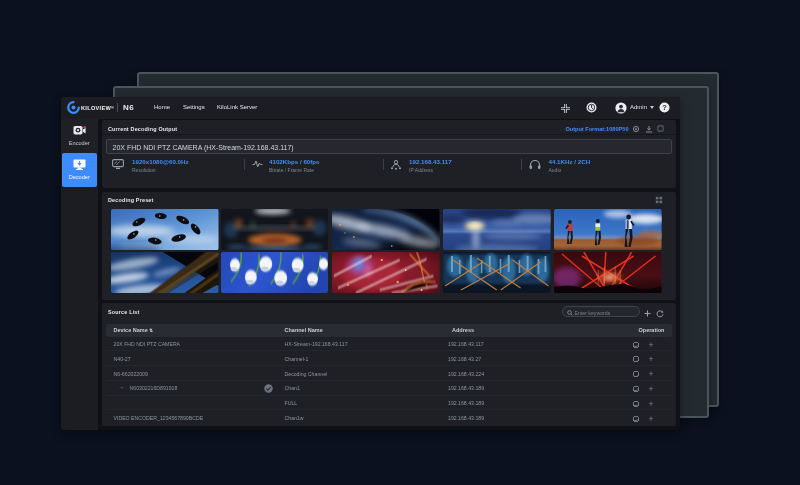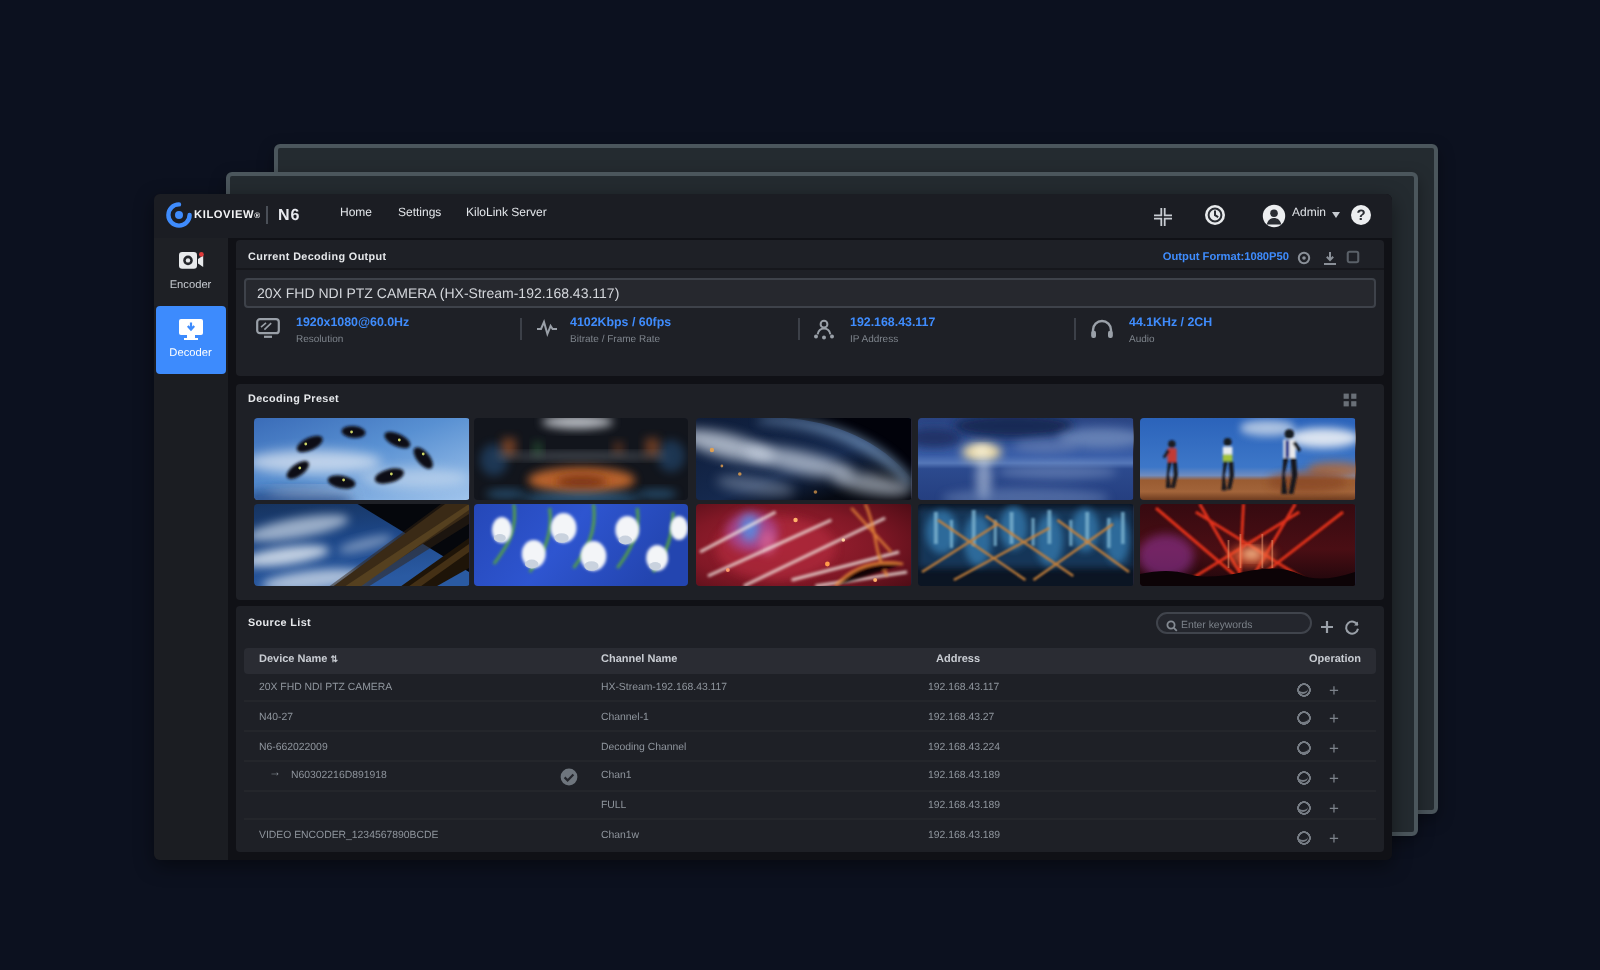--- a/index.html
+++ b/index.html
@@ -4,21 +4,21 @@
 <style>
   * { margin:0; padding:0; box-sizing:border-box; }
   html,body { width:800px; height:485px; overflow:hidden; }
   body { background:#0c111f; font-family:"Liberation Sans", sans-serif; position:relative; }
   .abs { position:absolute; }
   
   .panel { position:absolute; background:#242b30; border:2px solid #4b565c; border-radius:3px; box-shadow:0 3px 8px rgba(0,0,0,0.35); }
   #back2 { left:137px; top:72px; width:582px; height:335px; }
   #back1 { left:113px; top:86px; width:596px; height:332px; }
   
-  #win { position:absolute; left:77px; top:97px; width:619px; height:333px; background:#121318; border-radius:3px; overflow:hidden; box-shadow:0 3px 10px rgba(0,0,0,0.45); }
+  #win { position:absolute; left:61px; top:97px; width:619px; height:333px; background:#121318; border-radius:3px; overflow:hidden; box-shadow:0 3px 10px rgba(0,0,0,0.45); }
   #topbar { position:absolute; left:0; top:0; width:619px; height:22px; background:#1b1d23; }
   #sidebar { position:absolute; left:0; top:22px; width:36.5px; height:311px; background:#1b1d22; }
   #content { position:absolute; left:36.5px; top:22px; width:582.5px; height:311px; background:#101116; }
   .section { position:absolute; left:40.5px; background:#1e2026; border-radius:2px; }
   .stitle { position:absolute; font-size:5.4px; font-weight:bold; color:#e6e8eb; letter-spacing:.2px; }
   .blue { color:#3f8cfd; }
   .graylab { color:#7e848c; }
 </style>
 </head>
 <body>

